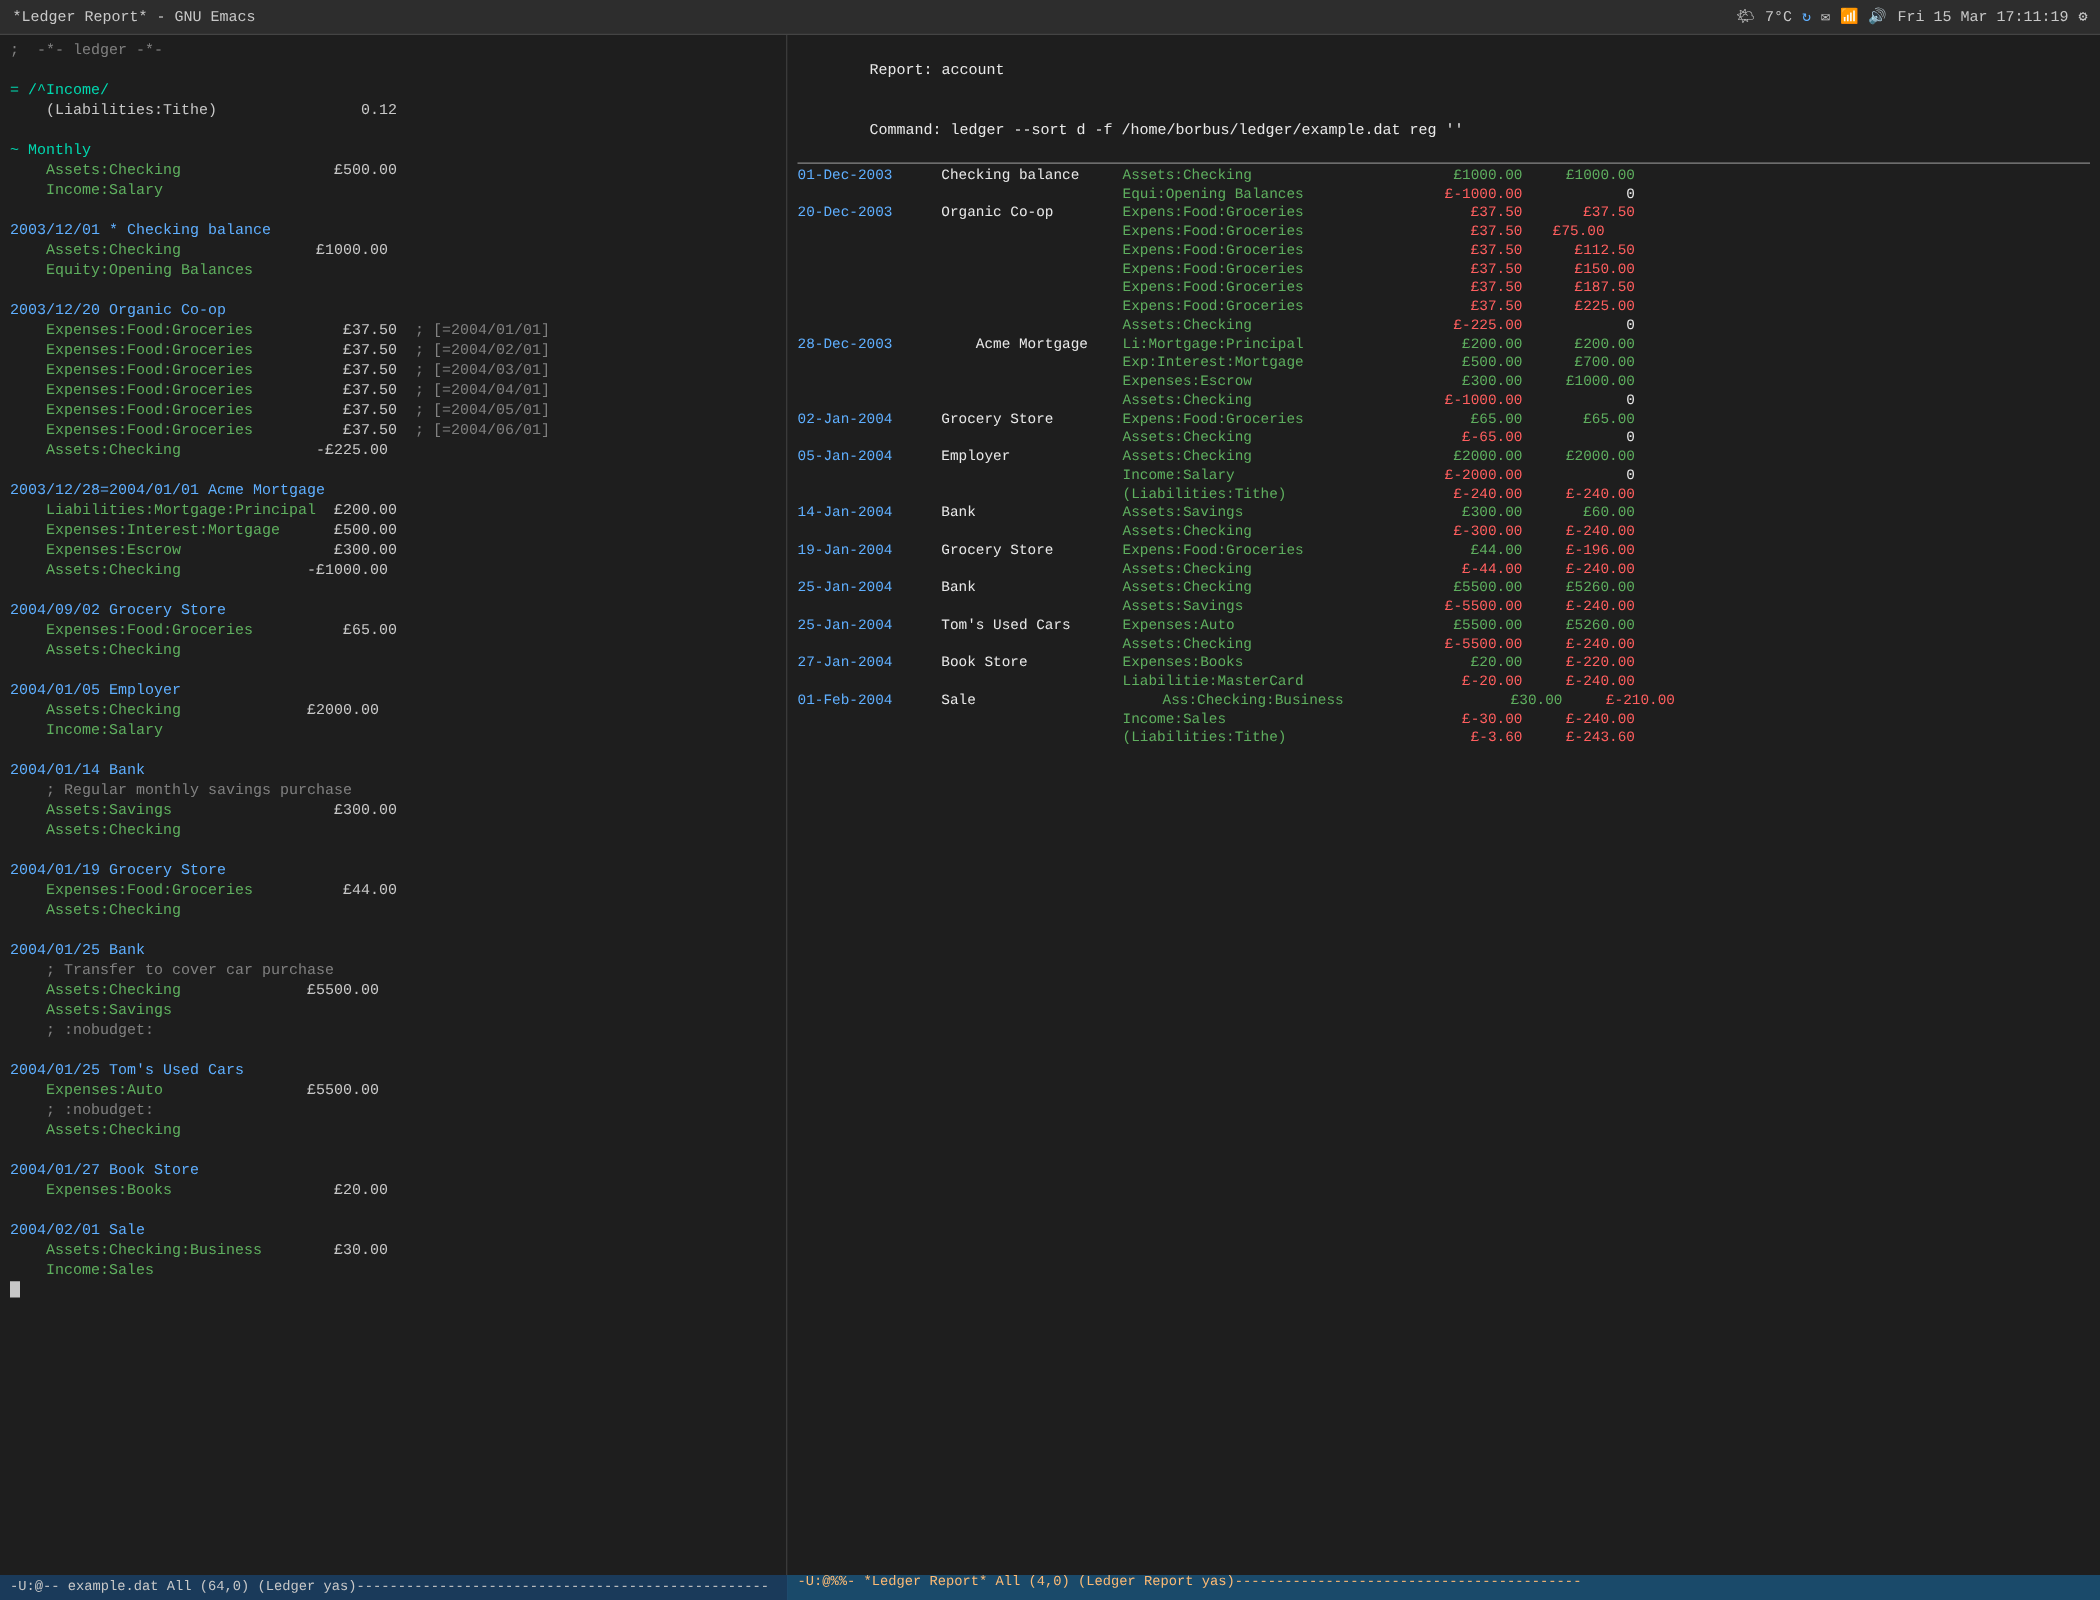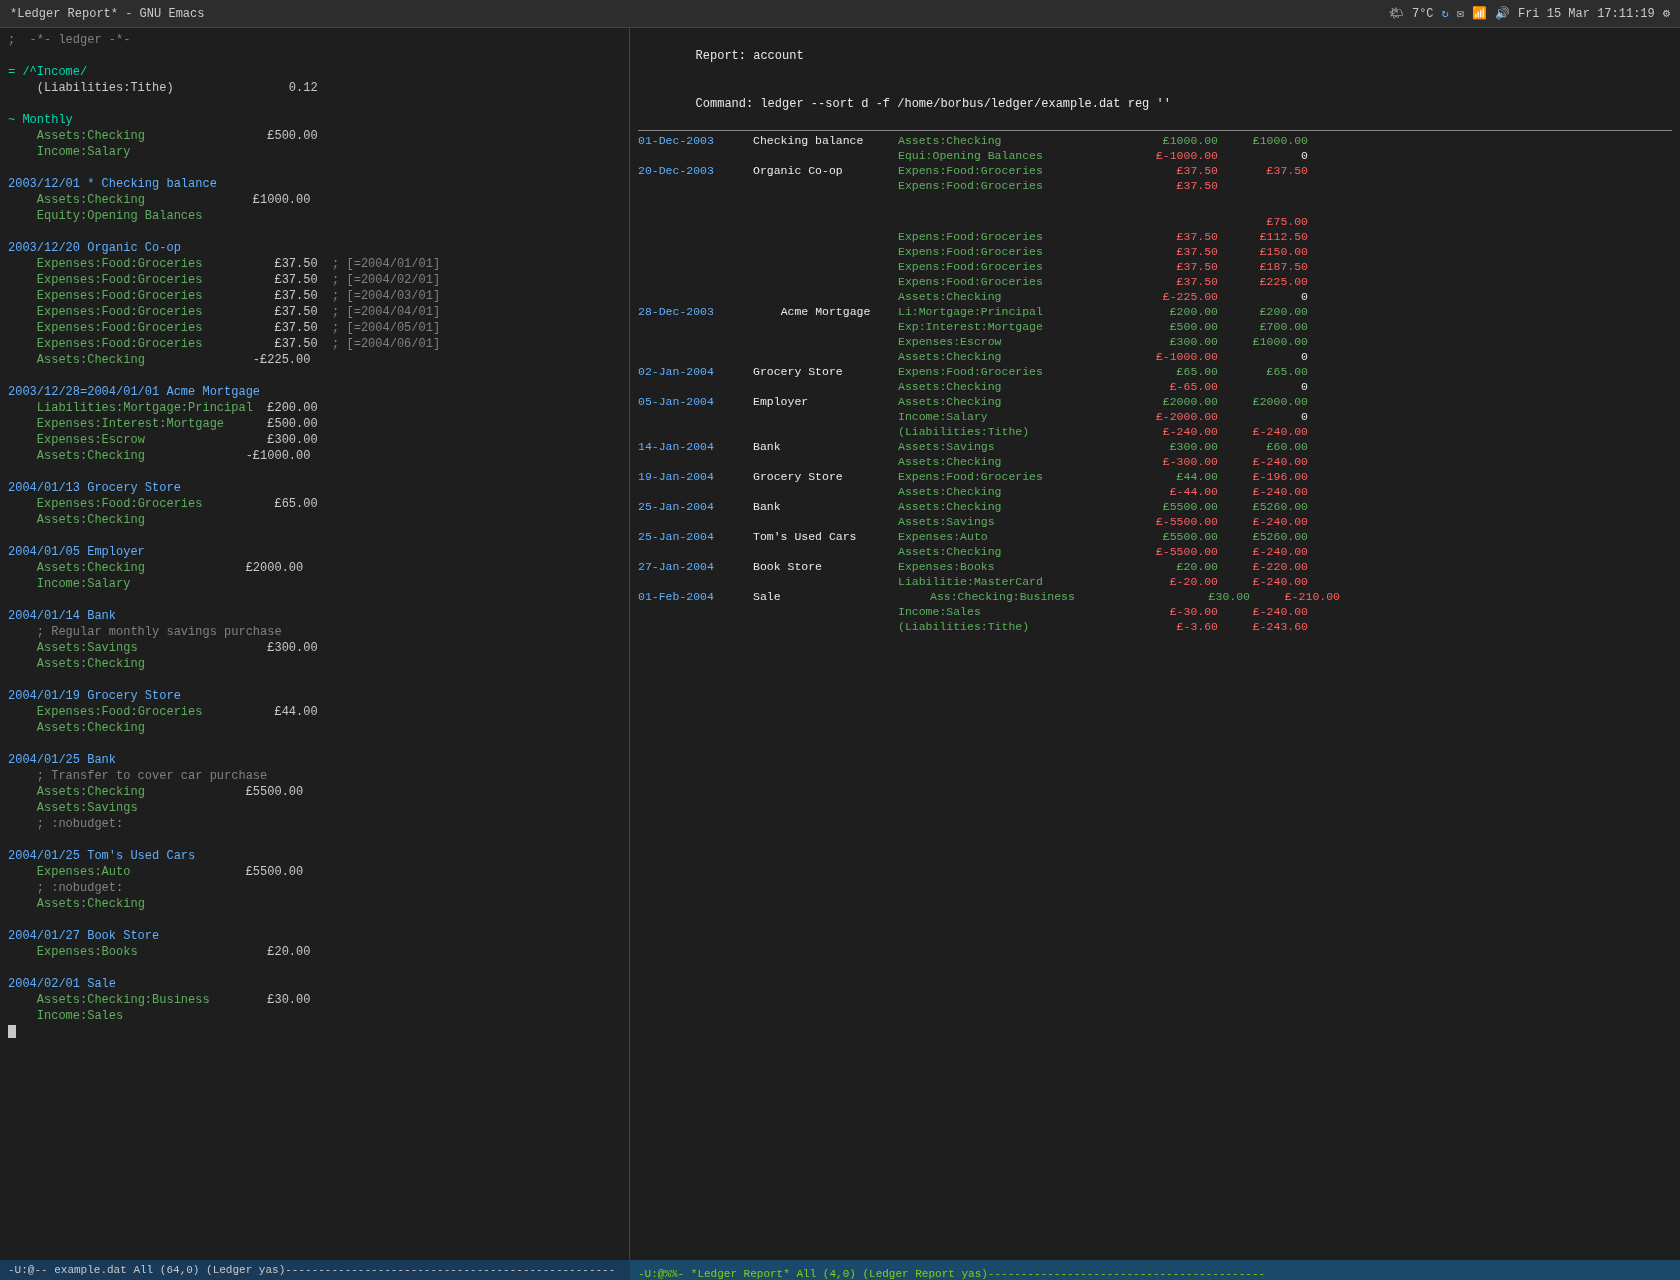--- a/index.html
+++ b/index.html
@@ -101,22 +101,22 @@
       display: flex;
       align-items: center;
       color: #c8c8c8;
       min-width: 630px;
     }
     .statusbar-right {
       background: #1a4a6a;
       padding: 0 8px;
       height: 100%;
       display: flex;
-      align-items: flex-end;
-      color: #84cc16;
+      align-items: flex-start;
+      color: #fdba74;
       flex: 1;
     }
 
     
     .report-row {
       display: flex;
       line-height: 15px;
       white-space: pre;
     }
   </style>
@@ -162,21 +162,21 @@
       <span class="line">    <span class="green">Expenses:Food:Groceries</span>          £37.50  <span class="gray">; [=2004/05/01]</span></span>
       <span class="line">    <span class="green">Expenses:Food:Groceries</span>          £37.50  <span class="gray">; [=2004/06/01]</span></span>
       <span class="line">    <span class="green">Assets:Checking</span>               -£225.00</span>
       <span class="line">&nbsp;</span>
       <span class="line"><span class="cyan">2003/12/28=2004/01/01 Acme Mortgage</span></span>
       <span class="line">    <span class="green">Liabilities:Mortgage:Principal</span>  £200.00</span>
       <span class="line">    <span class="green">Expenses:Interest:Mortgage</span>      £500.00</span>
       <span class="line">    <span class="green">Expenses:Escrow</span>                 £300.00</span>
       <span class="line">    <span class="green">Assets:Checking</span>              -£1000.00</span>
       <span class="line">&nbsp;</span>
-      <span class="line"><span class="cyan">2004/01/13 Grocery Store</span></span>
+      <span class="line"><span class="cyan">2004/09/02 Grocery Store</span></span>
       <span class="line">    <span class="green">Expenses:Food:Groceries</span>          £65.00</span>
       <span class="line">    <span class="green">Assets:Checking</span></span>
       <span class="line">&nbsp;</span>
       <span class="line"><span class="cyan">2004/01/05 Employer</span></span>
       <span class="line">    <span class="green">Assets:Checking</span>              £2000.00</span>
       <span class="line">    <span class="green">Income:Salary</span></span>
       <span class="line">&nbsp;</span>
       <span class="line"><span class="cyan">2004/01/14 Bank</span></span>
       <span class="line gray">    ; Regular monthly savings purchase</span>
       <span class="line">    <span class="green">Assets:Savings</span>                  £300.00</span>
@@ -241,21 +241,21 @@
           <span style="min-width:145px;color:#e8e8e8;">Organic Co-op</span>
           <span style="min-width:230px;color:#5faf5f;">Expens:Food:Groceries</span>
           <span style="min-width:90px;text-align:right;color:#ff5f5f;">£37.50</span>
           <span style="min-width:90px;text-align:right;color:#ff5f5f;">£37.50</span>
         </div>
         <div class="report-row">
           <span style="min-width:115px;"></span>
           <span style="min-width:145px;"></span>
           <span style="min-width:230px;color:#5faf5f;">Expens:Food:Groceries</span>
           <span style="min-width:90px;text-align:right;color:#ff5f5f;">£37.50</span>
-          <span style="min-width:90px;text-align:right;color:#ff5f5f;margin-top:36px;">£75.00</span>
+          <span style="min-width:90px;text-align:center;color:#ff5f5f;">£75.00</span>
         </div>
         <div class="report-row">
           <span style="min-width:115px;"></span>
           <span style="min-width:145px;"></span>
           <span style="min-width:230px;color:#5faf5f;">Expens:Food:Groceries</span>
           <span style="min-width:90px;text-align:right;color:#ff5f5f;">£37.50</span>
           <span style="min-width:90px;text-align:right;color:#ff5f5f;">£112.50</span>
         </div>
         <div class="report-row">
           <span style="min-width:115px;"></span>

